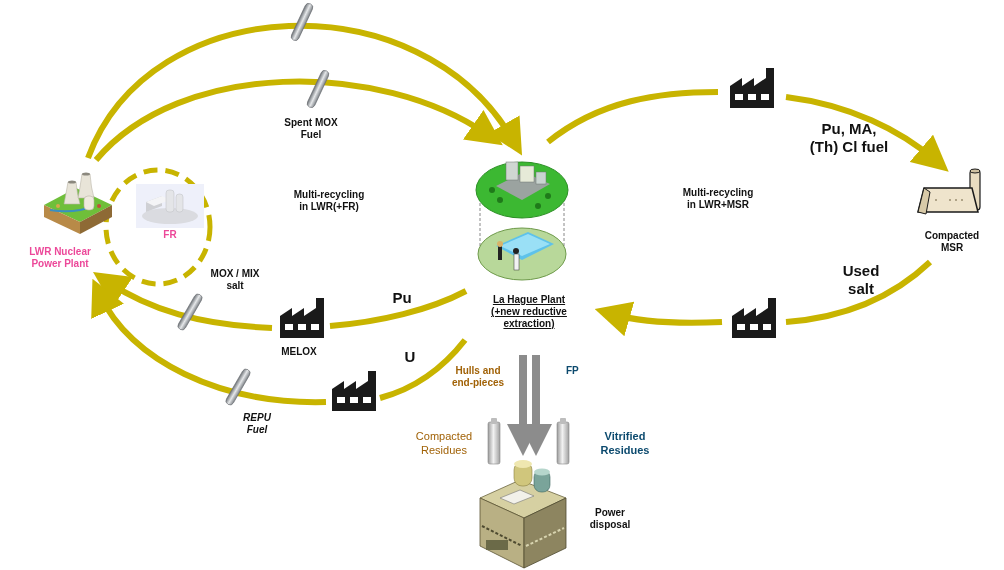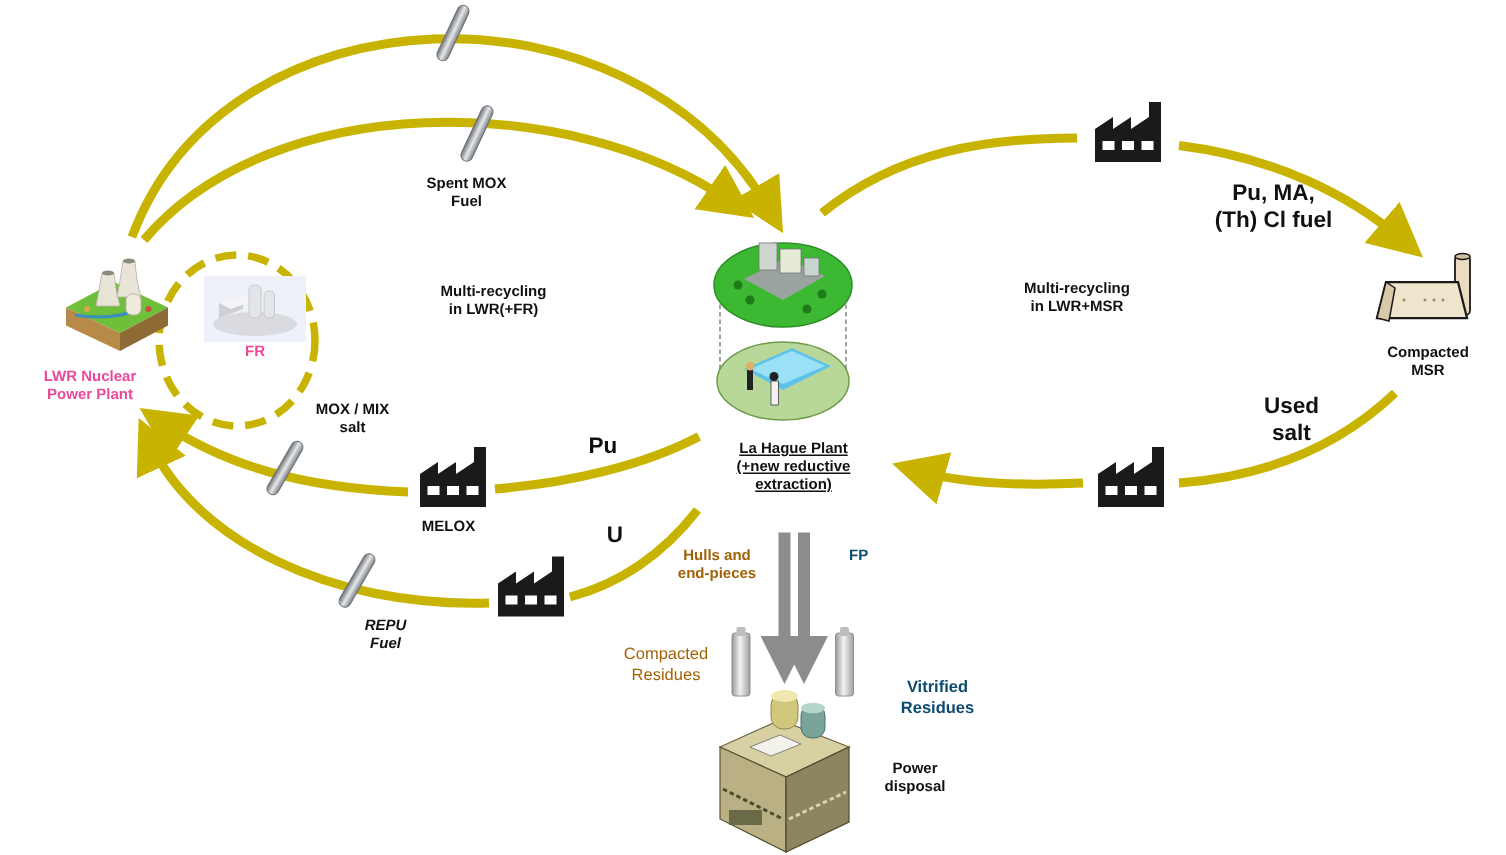--- a/index.html
+++ b/index.html
@@ -181,16 +181,16 @@
 <div class="lbl f15" style="left:382px;top:289px;width:40px;">Pu</div>
 <div class="lbl f14" style="left:264px;top:346px;width:70px;">MELOX</div>
 <div class="lbl f15" style="left:398px;top:348px;width:24px;">U</div>
 <div class="lbl f14" style="left:222px;top:412px;width:70px;font-style:italic;">REPU
 Fuel</div>
 <div class="lbl f14 grayL" style="left:432px;top:365px;width:92px;">Hulls and
 end-pieces</div>
 <div class="lbl f14 purple left" style="left:546px;top:365px;width:30px;">FP</div>
 <div class="lbl f11 grayL" style="left:404px;top:430px;width:80px;font-weight:normal;">Compacted
 Residues</div>
-<div class="lbl f11 purple" style="left:572px;top:430px;width:66px;margin-top:22px;">Vitrified
+<div class="lbl f11 purple" style="left:572px;top:430px;width:66px;">Vitrified
 Residues</div>
 <div class="lbl f14" style="left:570px;top:507px;width:80px;">Power
 disposal</div>
 
 </body></html>

